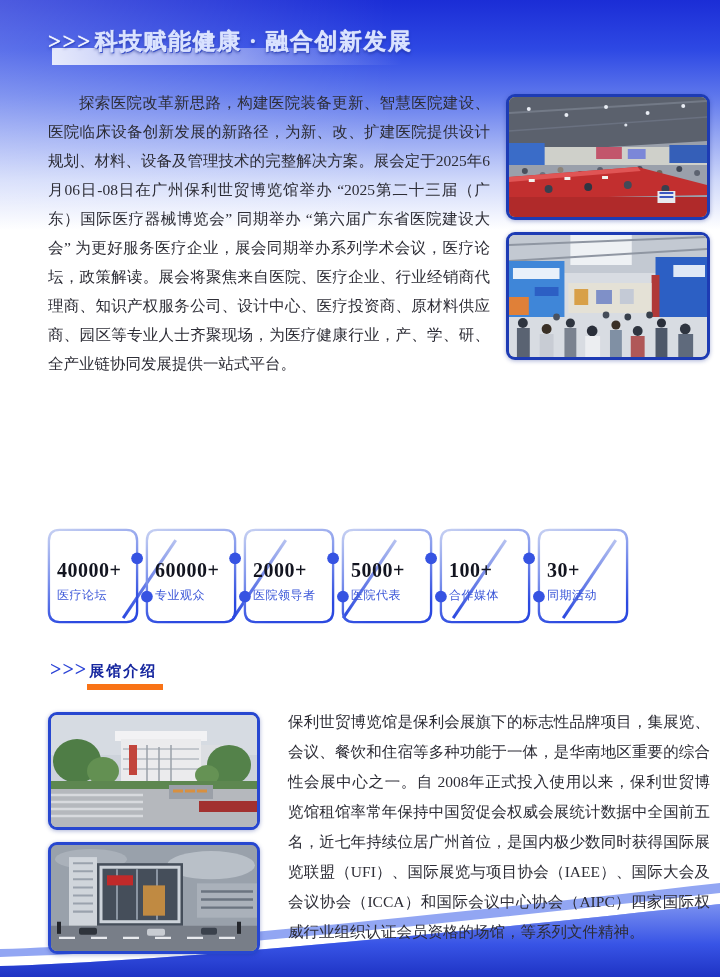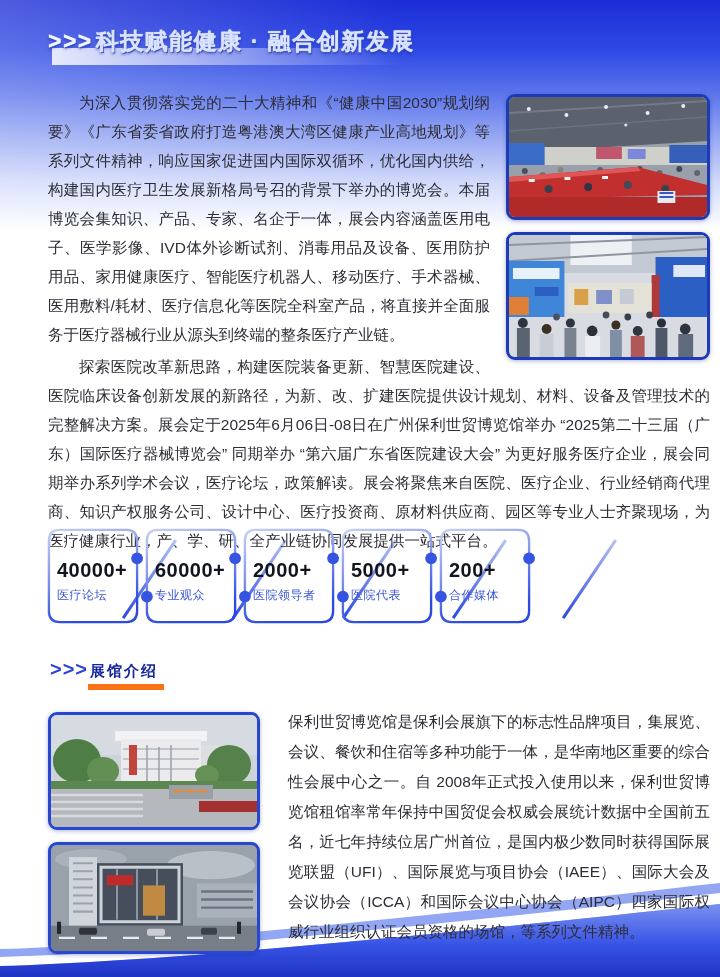--- a/index.html
+++ b/index.html
@@ -1,20 +1,20 @@
 <!DOCTYPE html>
 <html><head>
 <meta charset="utf-8">
 <style>
   * { margin:0; padding:0; box-sizing:border-box; }
   html,body { background:#e8e8e8; }
   .page {
     position:relative; width:720px; height:977px; margin:0 auto;
     background:#ffffff; overflow:hidden;
-    font-family:Liberation Sans, sans-serif;
+    font-family:Liberation Serif, serif;
   }
   
   .top-bg {
     position:absolute; left:0; top:0; width:720px; height:250px;
     background:
       linear-gradient(to right, rgba(255,255,255,0.22), rgba(255,255,255,0) 55%),
       linear-gradient(to bottom,
         #1b2dd6 0%, #2e49e4 20%, #5d76ec 38%,
         #97a8f3 55%, #cfd8fa 72%, #ffffff 92%);
   }
@@ -188,21 +188,20 @@
             <rect x="148" y="93" width="12" height="29" fill="#4e5869"></rect>
           <circle cx="178" cy="94" r="5.4" fill="#2f3540"></circle>
             <rect x="171" y="99" width="15" height="23" fill="#5f6a7c"></rect>
           <circle cx="98" cy="80" r="3.4" fill="#454c58"></circle>
             <circle cx="120" cy="82" r="3.4" fill="#38404c"></circle>
           <circle cx="48" cy="82" r="3.4" fill="#4a5260"></circle>
             <circle cx="142" cy="80" r="3.4" fill="#38404c"></circle>
         </svg>
       </div>
     </div>
-    <p class="para">为深入贯彻落实党的二十大精神和《“健康中国2030”规划纲要》《广东省委省政府打造粤港澳大湾区健康产业高地规划》等系列文件精神，响应国家促进国内国际双循环，优化国内供给，构建国内医疗卫生发展新格局号召的背景下举办的博览会。本届博览会集知识、产品、专家、名企于一体，展会内容涵盖医用电子、医学影像、IVD体外诊断试剂、消毒用品及设备、医用防护用品、家用健康医疗、智能医疗机器人、移动医疗、手术器械、医用敷料/耗材、医疗信息化等医院全科室产品，将直接并全面服务于医疗器械行业从源头到终端的整条医疗产业链。</p>
     <p class="para">探索医院改革新思路，构建医院装备更新、智慧医院建设、医院临床设备创新发展的新路径，为新、改、扩建医院提供设计规划、材料、设备及管理技术的完整解决方案。展会定于2025年6月06日-08日在广州保利世贸博览馆举办 “2025第二十三届（广东）国际医疗器械博览会” 同期举办 “第六届广东省医院建设大会” 为更好服务医疗企业，展会同期举办系列学术会议，医疗论坛，政策解读。展会将聚焦来自医院、医疗企业、行业经销商代理商、知识产权服务公司、设计中心、医疗投资商、原材料供应商、园区等专业人士齐聚现场，为医疗健康行业，产、学、研、全产业链协同发展提供一站式平台。</p>
   </div>
 
   <div class="slash" style="left:148px"></div>
   <div class="slash" style="left:258px"></div>
   <div class="slash" style="left:368px"></div>
   <div class="slash" style="left:478px"></div>
   <div class="slash" style="left:588px"></div>
 
   <div class="stats above">
@@ -240,22 +239,30 @@
       </svg>
       <div class="badge-num">5000+</div>
       <div class="badge-label">医院代表</div>
     </div>
     <div class="badge">
       <svg class="frame" viewBox="0 0 100 100" preserveAspectRatio="none">
         <path d="M16,3 H84 Q95,3 95,14 V86 Q95,97 84,97 H16 Q5,97 5,86 V14 Q5,3 16,3 Z" fill="none" stroke="url(#frameGrad)" stroke-width="2.4"></path>
         <circle cx="95" cy="32" r="6" fill="#3653e2"></circle>
           <circle cx="5" cy="71" r="6" fill="#3653e2"></circle>
       </svg>
-      <div class="badge-num">200+</div>
+      <div class="badge-num">100+</div>
       <div class="badge-label">合作媒体</div>
+    </div>
+    <div class="badge">
+      <svg class="frame" viewBox="0 0 100 100" preserveAspectRatio="none">
+        <path d="M16,3 H84 Q95,3 95,14 V86 Q95,97 84,97 H16 Q5,97 5,86 V14 Q5,3 16,3 Z" fill="none" stroke="url(#frameGrad)" stroke-width="2.4"></path>
+        <circle cx="5" cy="71" r="6" fill="#3653e2"></circle>
+      </svg>
+      <div class="badge-num">30+</div>
+      <div class="badge-label">同期活动</div>
     </div>
   </div>
 
   <div class="h2wrap above">
     <span class="h2arrows">&gt;&gt;&gt;</span><span class="h2title">展馆介绍</span>
   </div>
 
   <div class="venue above">
     <div class="venue-photos">
       <div class="photo" style="height:118px; border-color:#2747d0">

